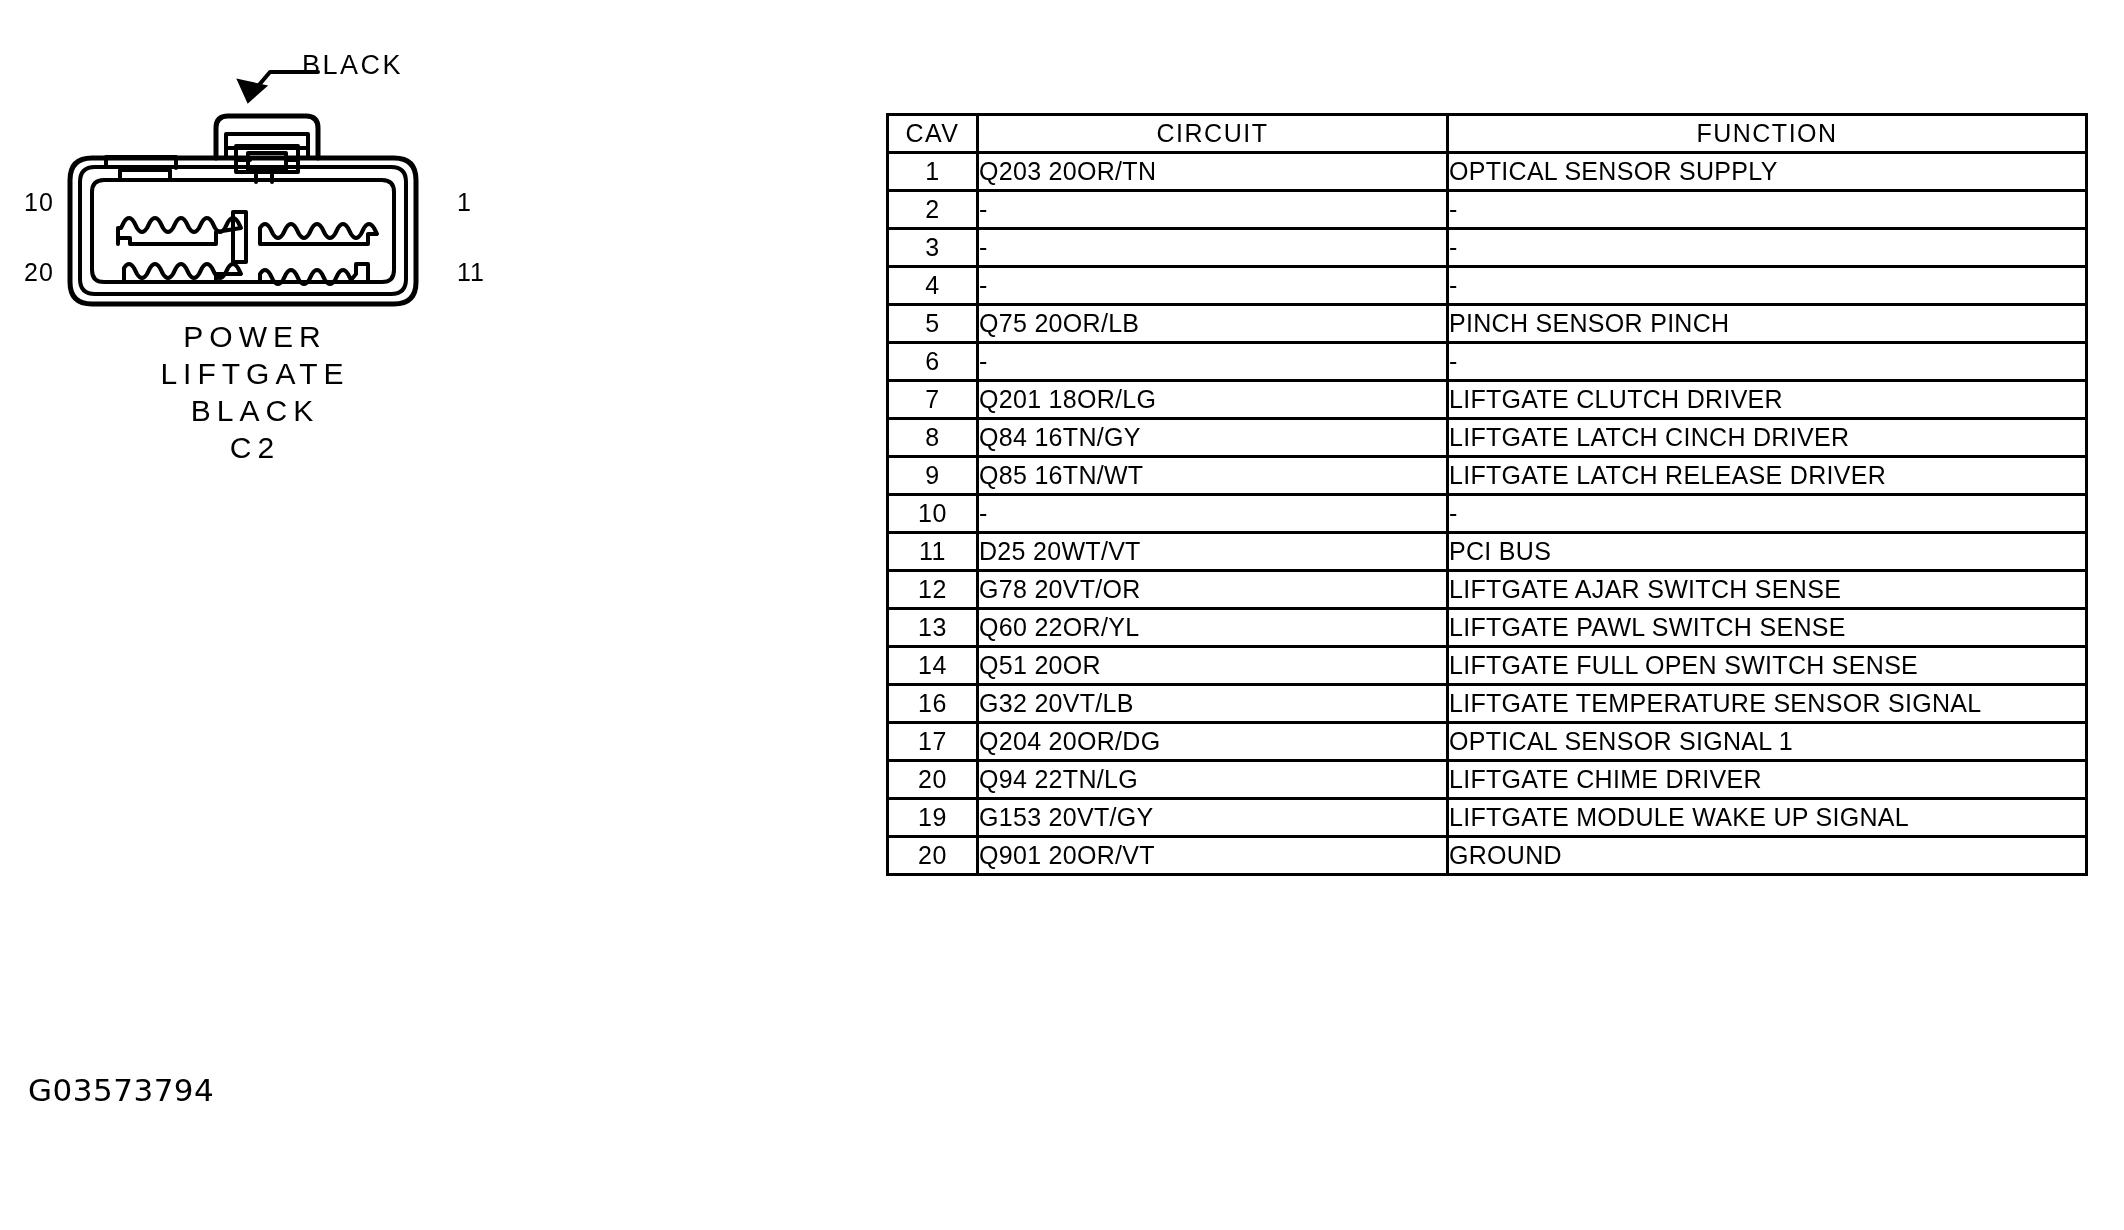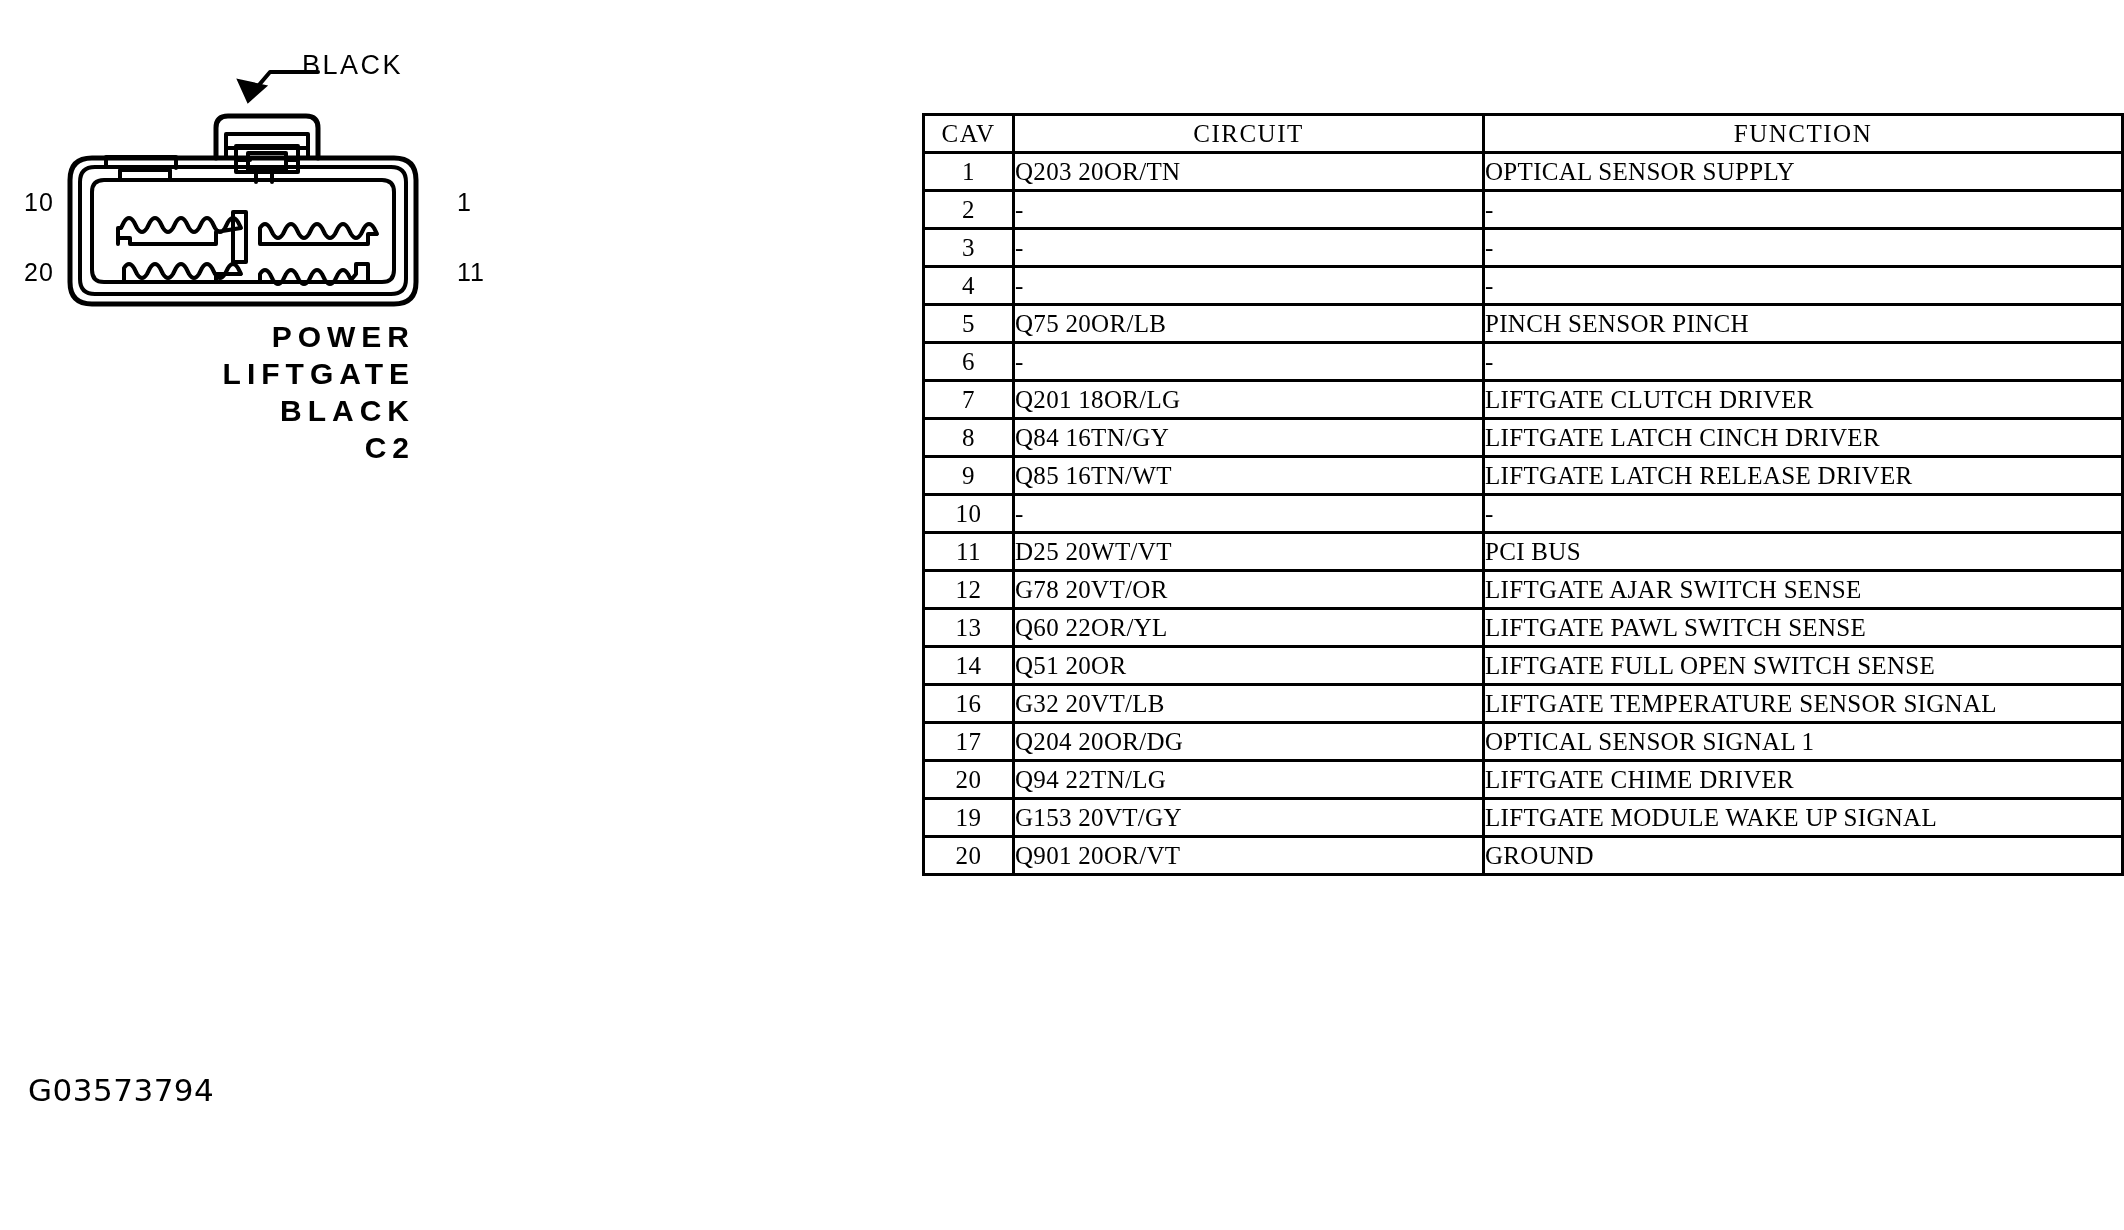--- a/index.html
+++ b/index.html
@@ -55,26 +55,26 @@
     letter-spacing: 2.5px;
     white-space: nowrap;
   }
 
   
   #connector-caption {
     position: absolute;
     left: 95px;
     top: 318px;
     width: 320px;
-    text-align: right;
+    text-align: center;
     font-family: "Liberation Sans", sans-serif;
     font-size: 30px;
     line-height: 37px;
     letter-spacing: 6px;
-    font-weight: 700;
+    font-weight: 400;
     white-space: nowrap;
   }
   #connector-caption > div { display: block; }
 
   
   #figure-id {
     position: absolute;
     left: 28px;
     top: 1072px;
     font-family: "DejaVu Sans", sans-serif;
@@ -86,22 +86,21 @@
   #pinout-table-wrap {
     position: absolute;
     left: 886px;
     top: 113px;
     width: 1199px;
   }
   table#pinout-table {
     border-collapse: collapse;
     table-layout: fixed;
     width: 1199px;
-    font-family: Liberation Serif, serif;
-    margin-left: 36px;
+    font-family: Liberation Sans, sans-serif;
   }
   table#pinout-table, table#pinout-table td, table#pinout-table th {
     border: 3px solid #000;
   }
   table#pinout-table th, table#pinout-table td {
     padding: 0;
     height: 35px;
     font-weight: normal;
     font-size: 25px;
     color: #000;

